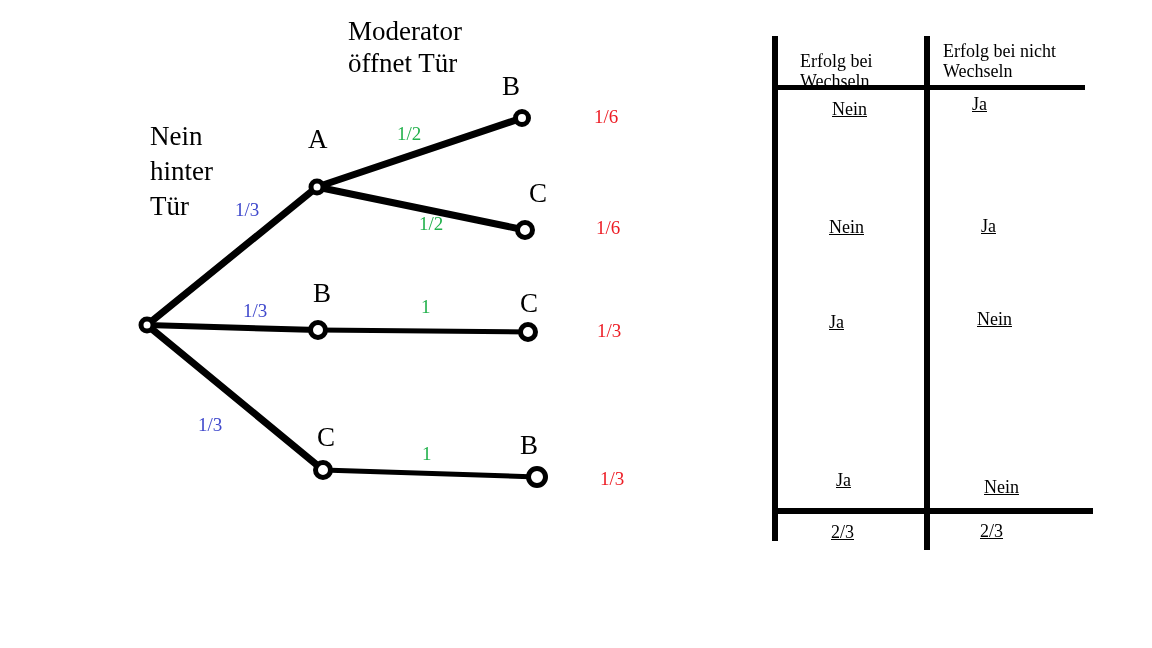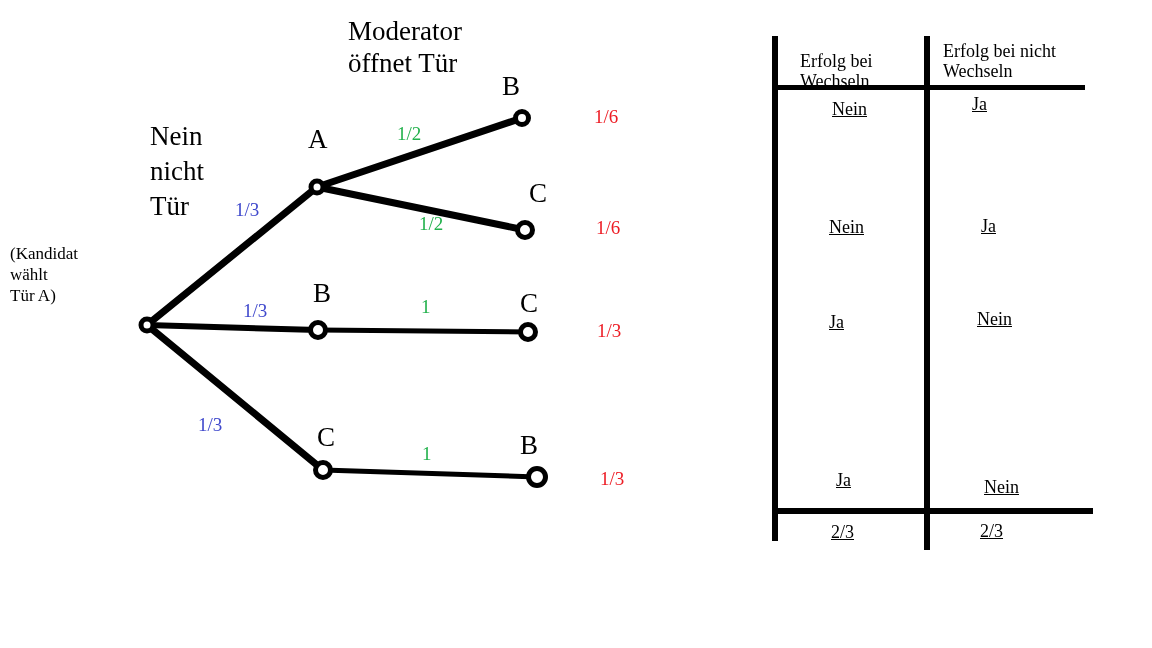--- a/index.html
+++ b/index.html
@@ -92,29 +92,24 @@
     <circle cx="537" cy="477" r="8.5" stroke-width="5"></circle>
   </svg>
 
   <div class="abs title">
     <div>Moderator</div>
     <div>öffnet Tür</div>
   </div>
 
   <div class="abs auto-label">
     <div>Nein</div>
-    <div>nicht</div>
+    <div>hinter</div>
     <div>Tür</div>
   </div>
 
-  <div class="abs note">
-    <div>(Kandidat</div>
-    <div>wählt</div>
-    <div>Tür A)</div>
-  </div>
 
   <div class="abs node-letter node-a">A</div>
   <div class="abs node-letter node-b1">B</div>
   <div class="abs node-letter node-c1">C</div>
   <div class="abs node-letter node-bm">B</div>
   <div class="abs node-letter node-cm">C</div>
   <div class="abs node-letter node-cb">C</div>
   <div class="abs node-letter node-bb">B</div>
 
   <div class="abs prob blue p-root-a">1/3</div>

